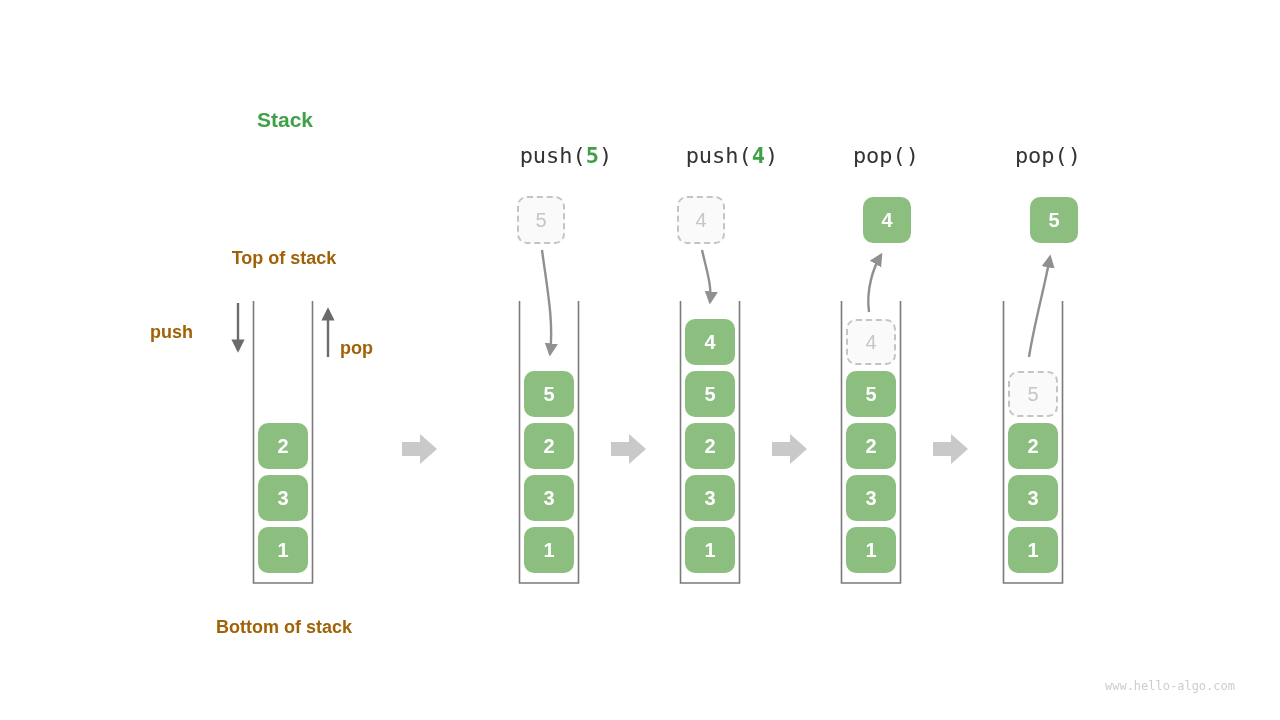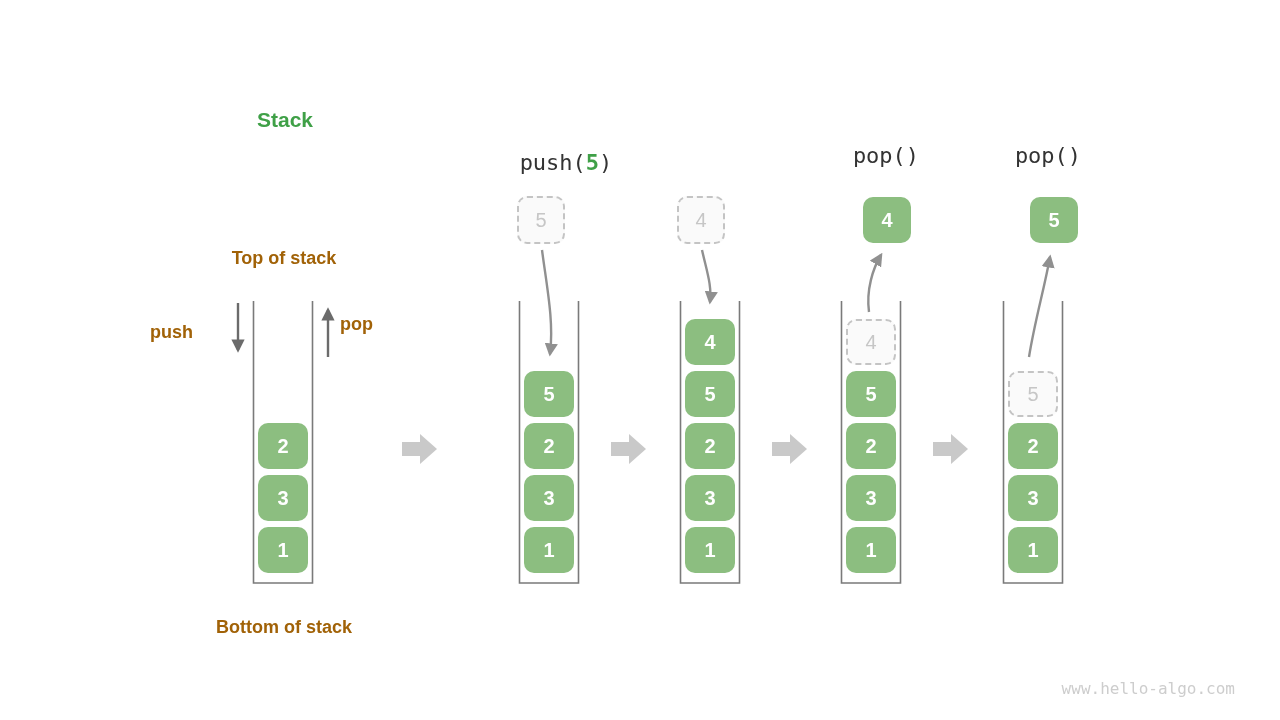--- a/index.html
+++ b/index.html
@@ -30,21 +30,21 @@
   .float-box{
     width:48px;height:46px;border-radius:10px;background:#8cbe80;
     color:#ffffff;font-size:20px;font-weight:bold;
     display:flex;align-items:center;justify-content:center;box-sizing:border-box;
   }
   .float-box.dashed{
     height:48px;background:#fafafa;border:2px dashed #c4c4c4;color:#c6c6c6;font-weight:normal;
   }
   .watermark{
     font-family:"DejaVu Sans Mono","Liberation Mono",monospace;
-    font-size:16px;color:#cdcdcd;
+    font-size:12px;color:#cdcdcd;
   }
 </style>
 </head>
 <body>
 
 <div class="canvas">
 
   <svg class="arrows-layer" viewBox="0 0 1280 720" xmlns="http://www.w3.org/2000/svg">
     <defs>
       <marker id="ah-dark" viewBox="0 0 10 10" refX="8" refY="5" markerWidth="5.5" markerHeight="5.5" orient="auto">
@@ -78,35 +78,36 @@
       <path transform="translate(951,449)" d="M-18,-7 L0,-7 L0,-15 L17,0 L0,15 L0,7 L-18,7 Z"></path>
     </g>
   </svg>
 
   <div class="abs title" style="left:205px;top:108px;">Stack</div>
 
   <div class="abs side-label centered" style="left:184px;top:248px;width:200px;">Top of stack</div>
 
   <div class="abs side-label" style="left:150px;top:322px;width:74px;">push</div>
 
-  <div class="abs side-label" style="left:340px;top:314px;width:74px;">pop</div>
+  <div class="abs side-label" style="left:340px;top:338px;width:74px;">pop</div>
 
   <div class="abs side-label centered" style="left:184px;top:617px;width:200px;">Bottom of stack</div>
 
   <div class="abs cell" style="left:258px;top:423px;">2</div>
   <div class="abs cell" style="left:258px;top:475px;">3</div>
   <div class="abs cell" style="left:258px;top:527px;">1</div>
 
-  <div class="abs op-label" style="left:466px;top:143px;margin-top:7px;"><span>push(</span><span class="op-arg">5</span><span>)</span></div>
+  <div class="abs op-label" style="left:466px;top:143px;"><span>push(</span><span class="op-arg">5</span><span>)</span></div>
   <div class="abs float-box dashed" style="left:517px;top:196px;">5</div>
   <div class="abs cell" style="left:524px;top:371px;">5</div>
   <div class="abs cell" style="left:524px;top:423px;">2</div>
   <div class="abs cell" style="left:524px;top:475px;">3</div>
   <div class="abs cell" style="left:524px;top:527px;">1</div>
 
+  <div class="abs op-label" style="left:632px;top:143px;"><span>push(</span><span class="op-arg">4</span><span>)</span></div>
   <div class="abs float-box dashed" style="left:677px;top:196px;">4</div>
   <div class="abs cell" style="left:685px;top:319px;">4</div>
   <div class="abs cell" style="left:685px;top:371px;">5</div>
   <div class="abs cell" style="left:685px;top:423px;">2</div>
   <div class="abs cell" style="left:685px;top:475px;">3</div>
   <div class="abs cell" style="left:685px;top:527px;">1</div>
 
   <div class="abs op-label" style="left:786px;top:143px;"><span>pop(</span><span class="op-arg"></span><span>)</span></div>
   <div class="abs float-box" style="left:863px;top:197px;">4</div>
   <div class="abs cell dashed" style="left:846px;top:319px;">4</div>

